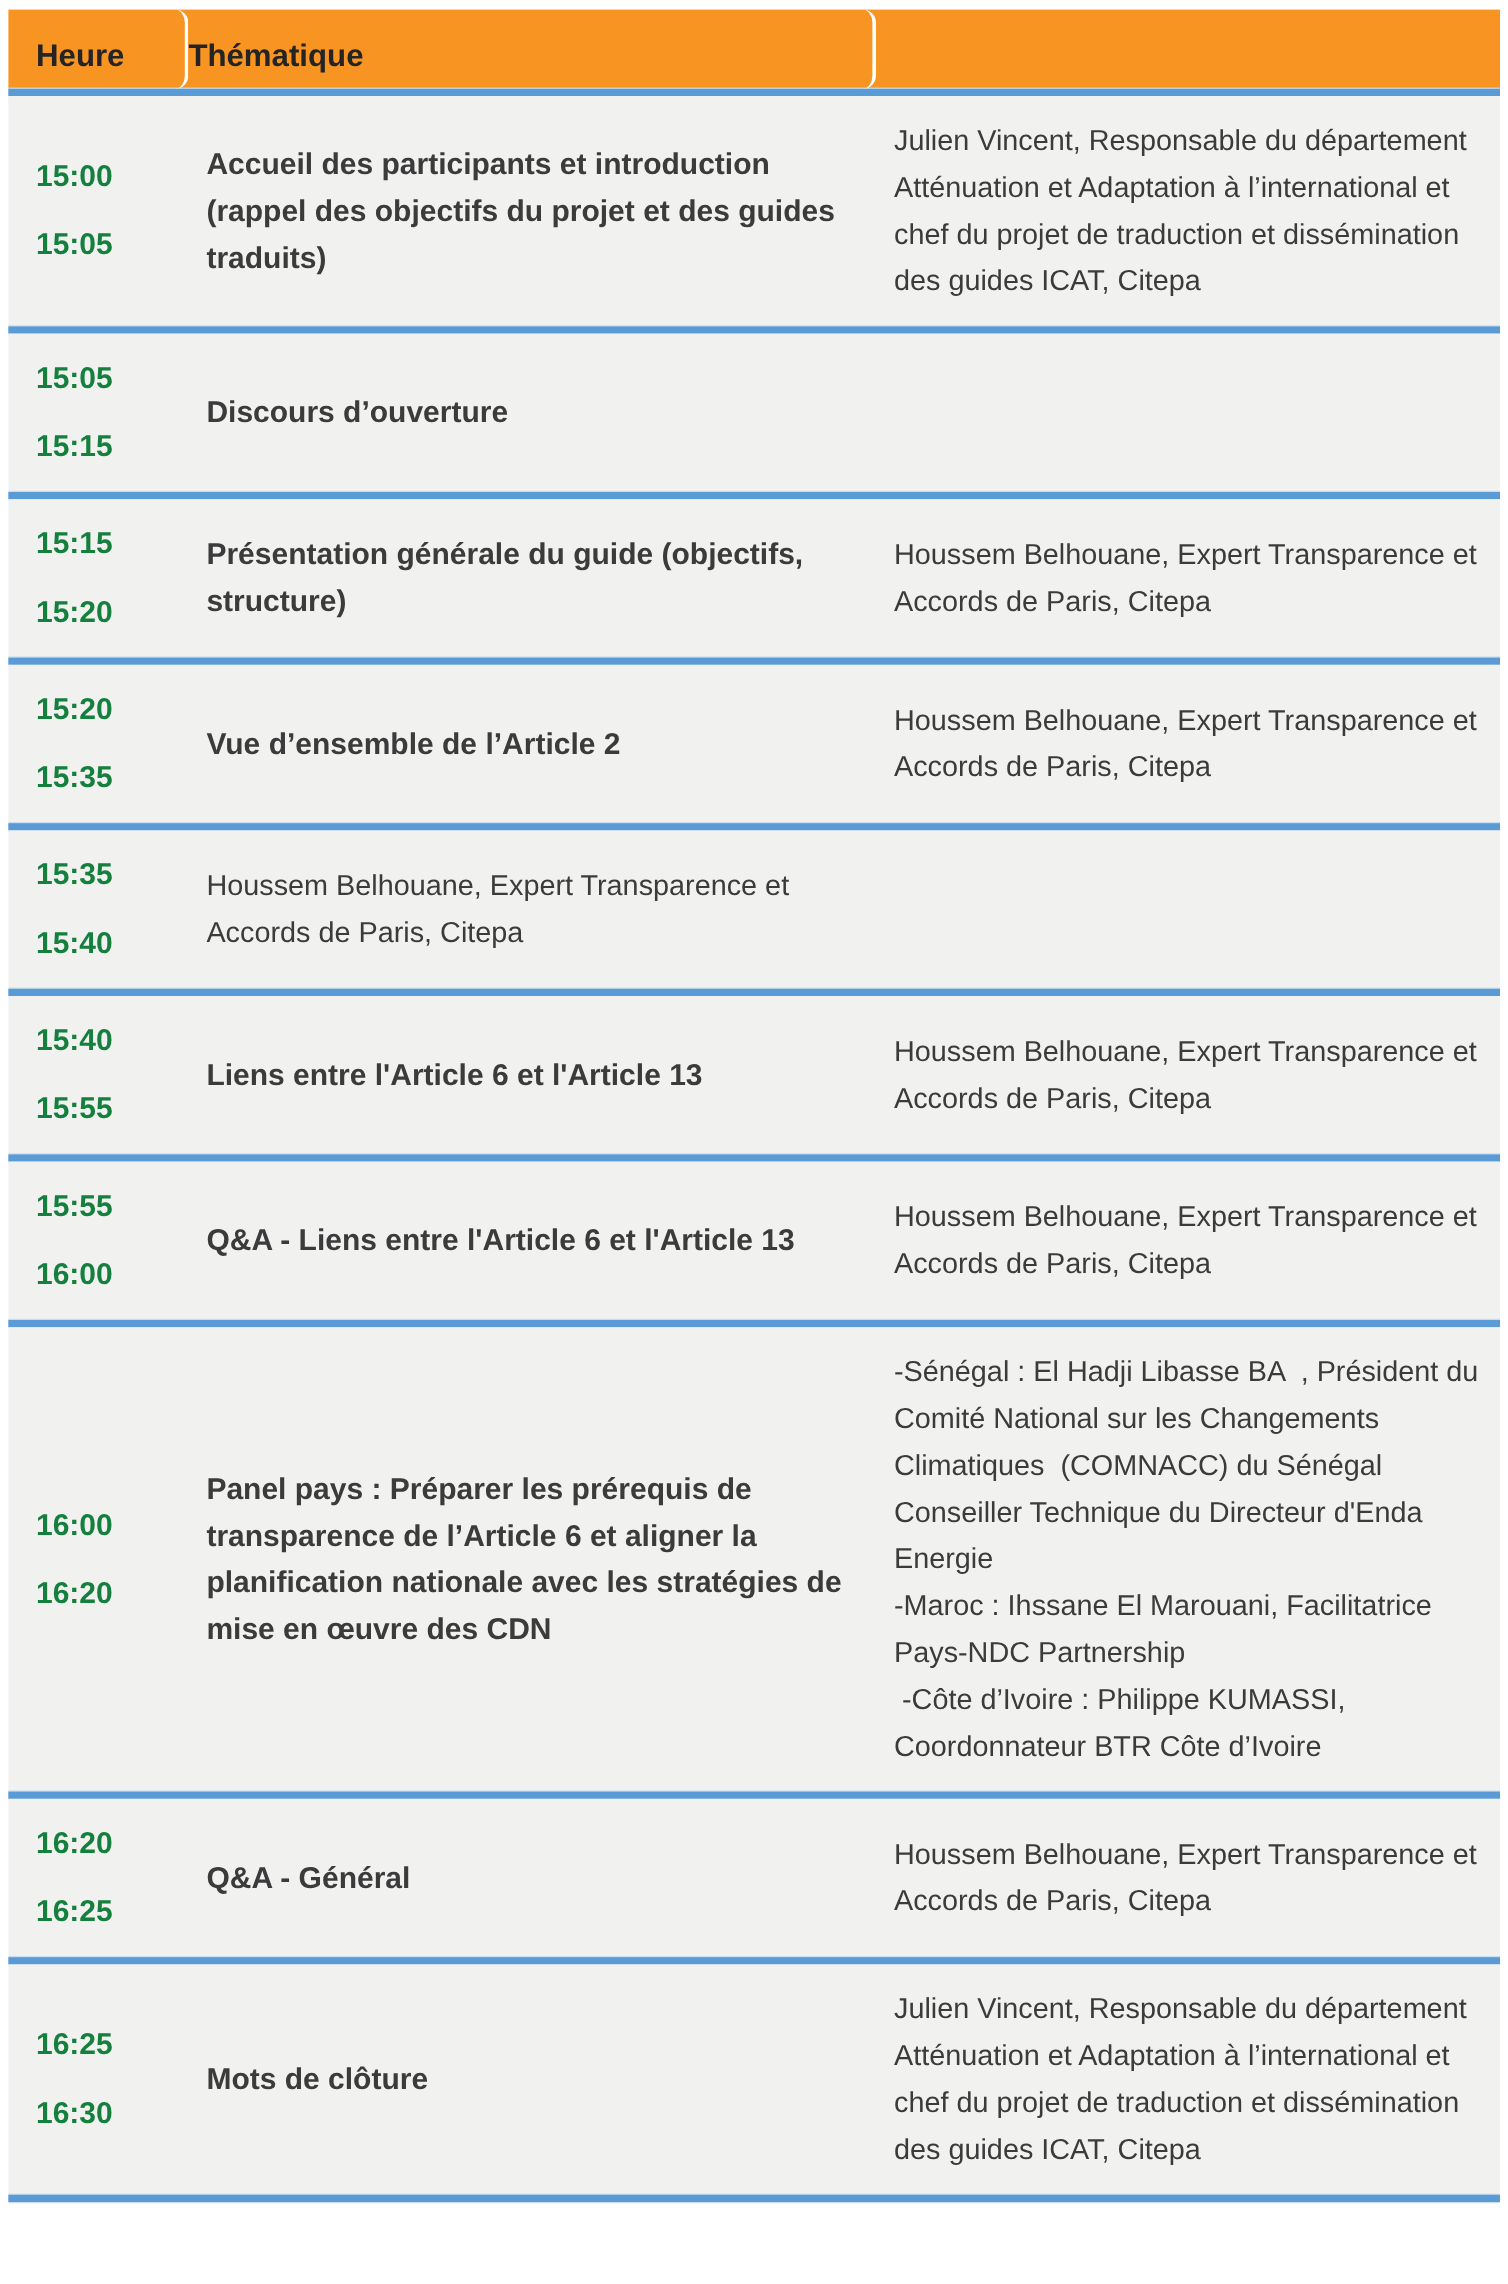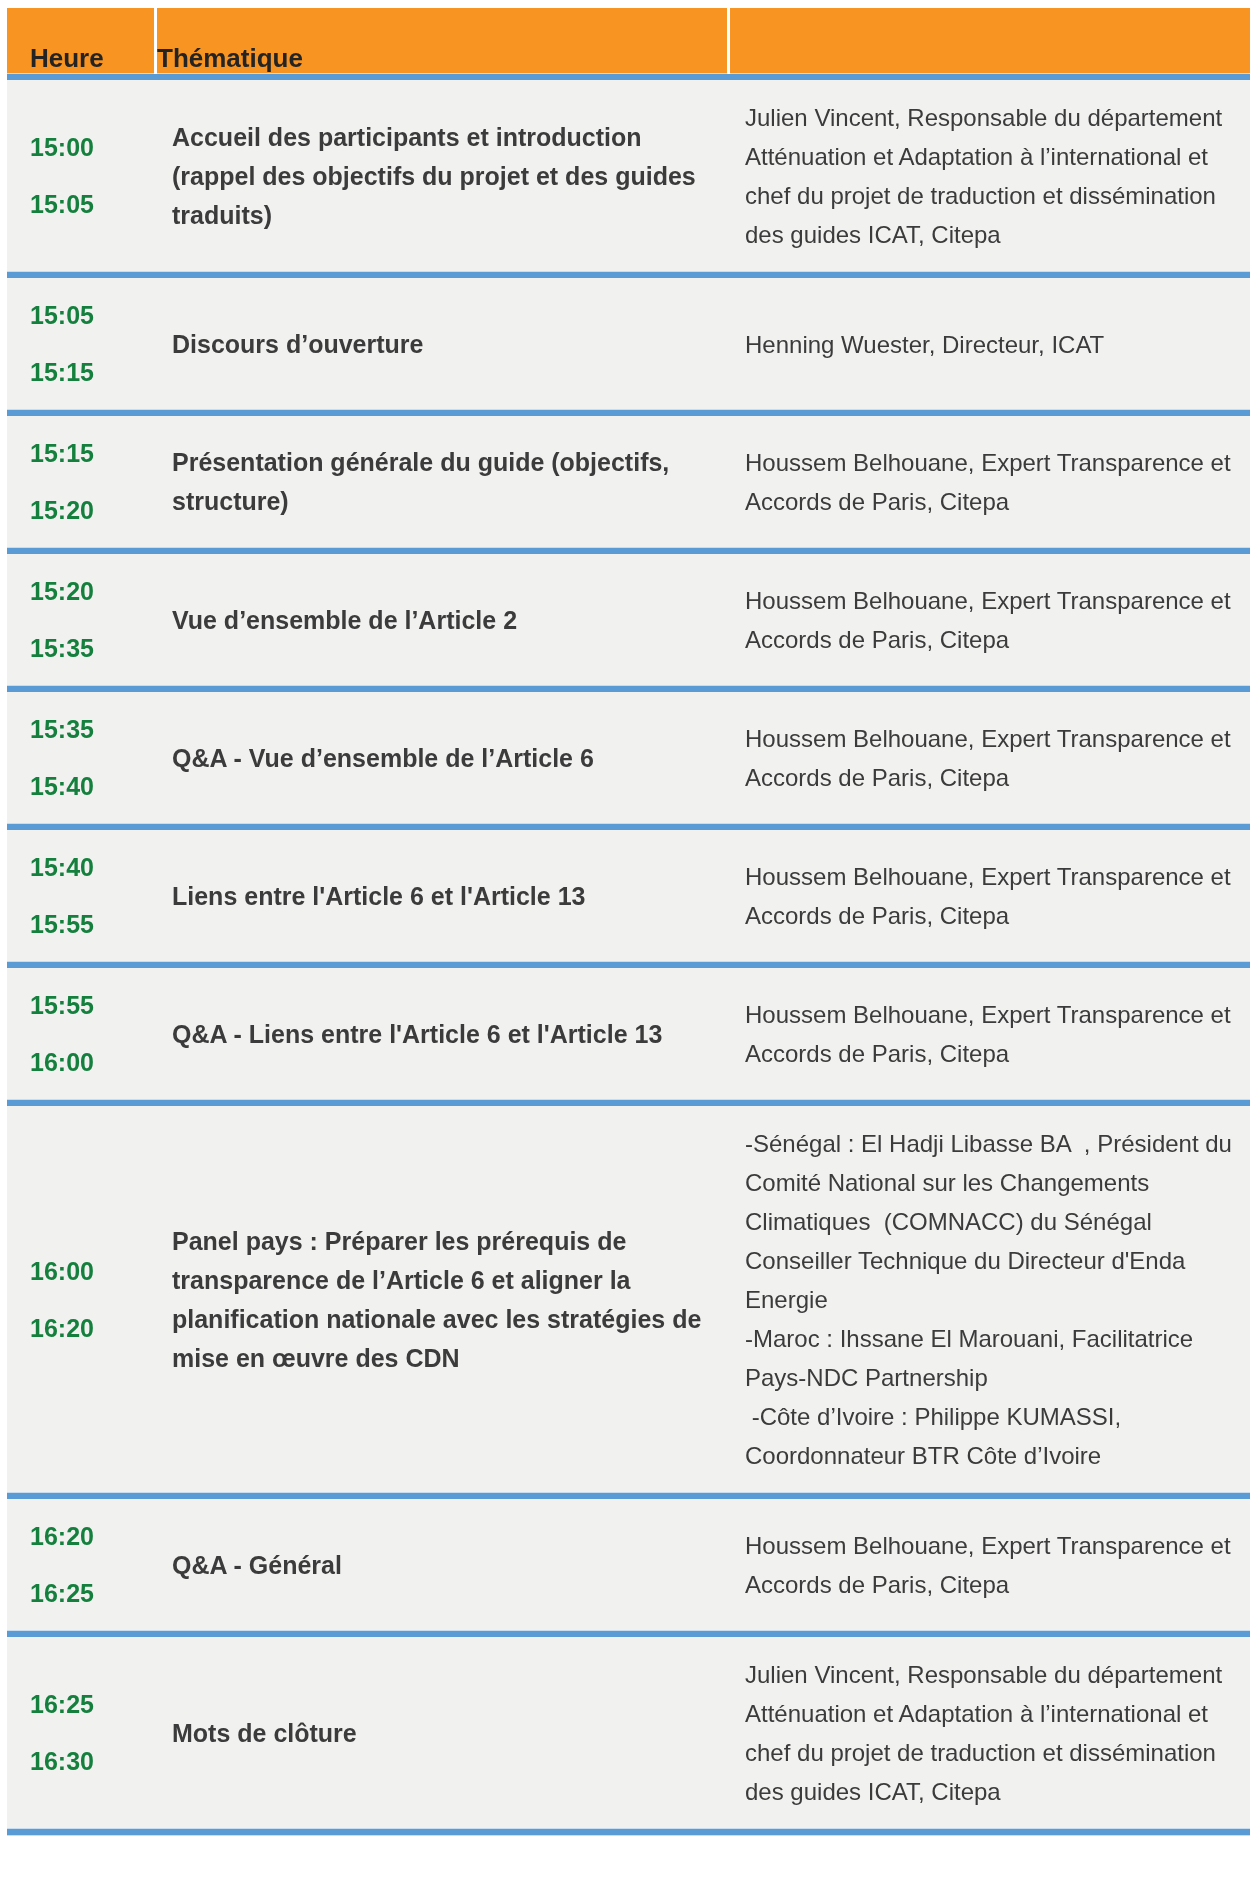--- a/index.html
+++ b/index.html
@@ -28,26 +28,27 @@
     box-shadow:0 1px 0 #c8ddef, 0 -1px 0 #c8ddef;
   }
   .header-row{
     display:grid;
     grid-template-columns:150px 573px 1fr;
     background:var(--header-bg);
     height:66px;
   }
   .hcell{
     display:flex;
-    align-items:flex-end;
+    align-items:center;
     padding-top:11px;
     font-size:26px;
     font-weight:700;
     color:var(--header-text);
     line-height:1.2;
+    border-radius:11px;
   }
   .hcell.c-time{padding-left:23px;border-right:3px solid #fff;}
   .hcell.c-theme{border-right:3px solid #fff;}
   .hcell.c-mod{padding-left:15px;}
   .row{
     display:grid;
     grid-template-columns:150px 573px 1fr;
     background:var(--row-bg);
     min-height:128px;
   }
@@ -99,23 +100,20 @@
   <div class="divider"></div>
 
   <div class="row">
     <div class="cell time-cell">
       <div class="time">15:05</div>
       <div class="time">15:15</div>
     </div>
     <div class="cell theme-cell">
       <div>Discours d’ouverture</div>
     </div>
-    <div class="cell moderation-cell">
-          <p>Henning Wuester, Directeur, ICAT</p>
-        </div>
   </div>
   <div class="divider"></div>
 
   <div class="row">
     <div class="cell time-cell">
       <div class="time">15:15</div>
       <div class="time">15:20</div>
     </div>
     <div class="cell theme-cell">
       <div>Présentation générale du guide (objectifs, structure)</div>
@@ -137,23 +135,20 @@
     <div class="cell moderation-cell">
           <p>Houssem Belhouane, Expert Transparence et Accords de Paris, Citepa</p>
         </div>
   </div>
   <div class="divider"></div>
 
   <div class="row">
     <div class="cell time-cell">
       <div class="time">15:35</div>
       <div class="time">15:40</div>
-    </div>
-    <div class="cell theme-cell">
-      <div>Q&amp;A - Vue d’ensemble de l’Article 6</div>
     </div>
     <div class="cell moderation-cell">
           <p>Houssem Belhouane, Expert Transparence et Accords de Paris, Citepa</p>
         </div>
   </div>
   <div class="divider"></div>
 
   <div class="row">
     <div class="cell time-cell">
       <div class="time">15:40</div>

